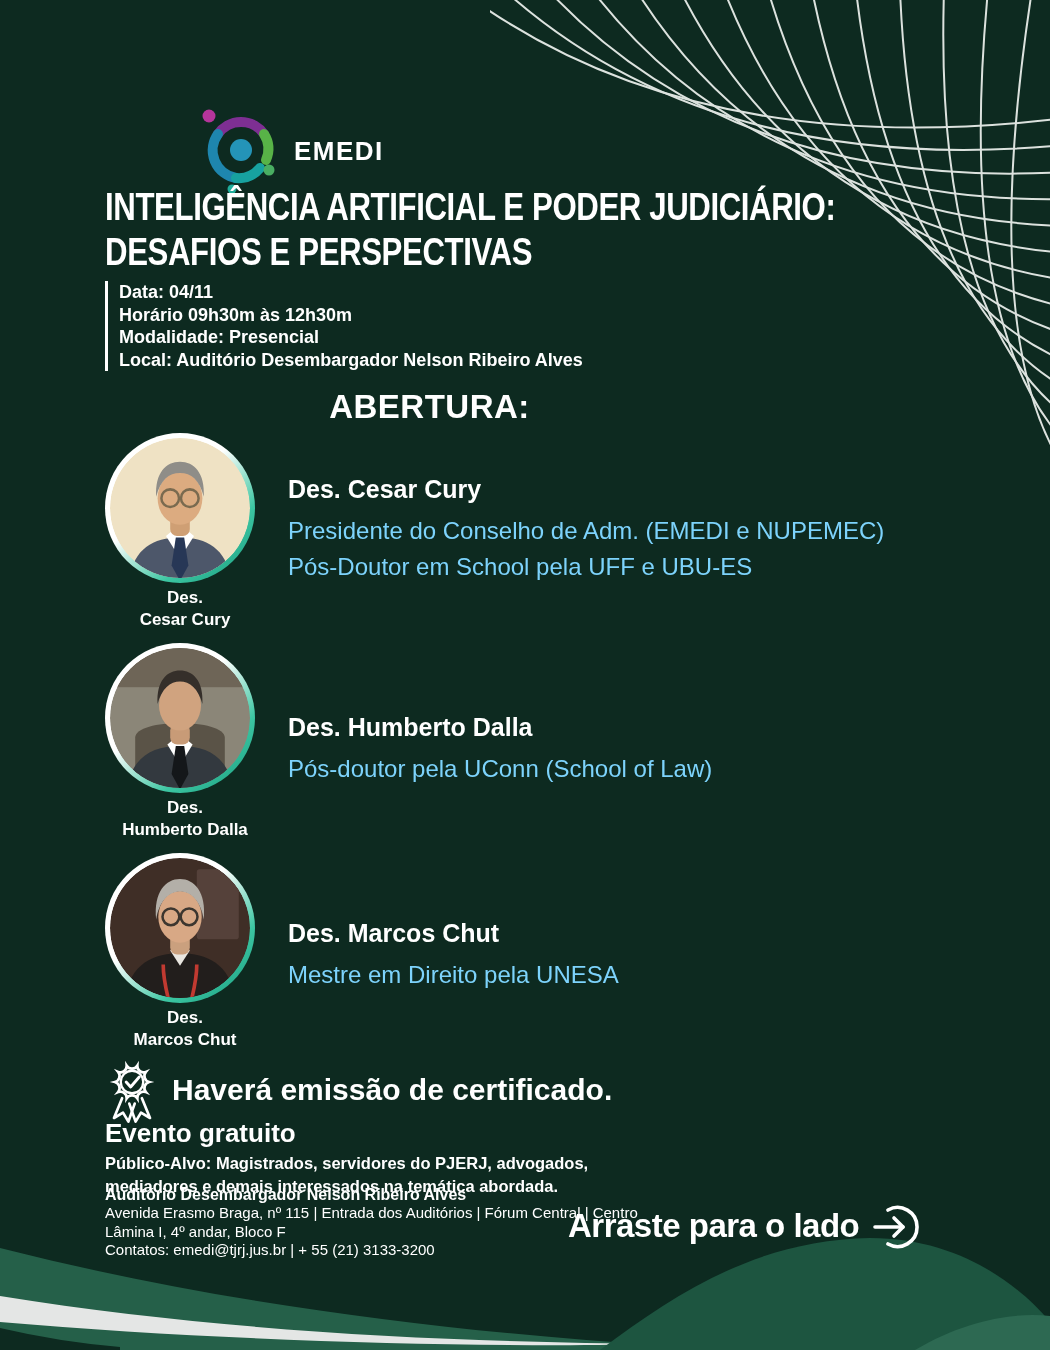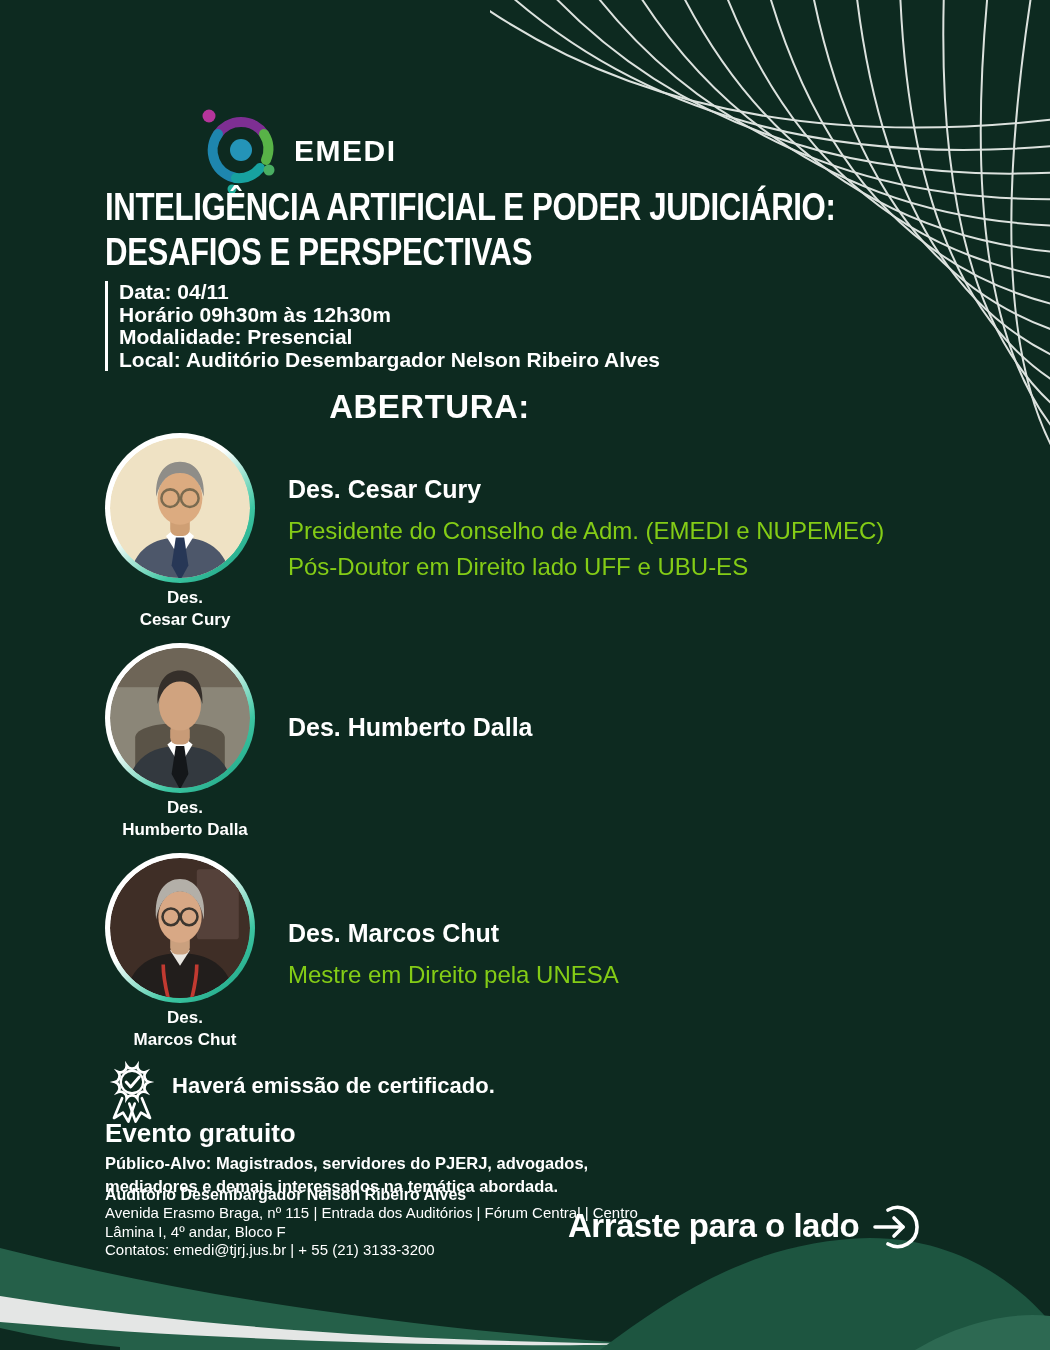--- a/index.html
+++ b/index.html
@@ -8,45 +8,45 @@
     background:#0d2a20;color:#ffffff;
     font-family:"Liberation Sans", sans-serif;
   }
   .abs{position:absolute;}
   
   .corner-lines{position:absolute;top:0;right:0;pointer-events:none;}
   .bottom-waves{position:absolute;left:0;bottom:0;pointer-events:none;}
   
   .pjerj{left:105px;top:103px;}
   .emedi{left:196px;top:104px;display:flex;align-items:center;}
-  .emedi-text{font-weight:bold;font-size:30px;letter-spacing:1.5px;margin-left:8px;margin-top:4px;}
+  .emedi-text{font-weight:bold;font-size:26px;letter-spacing:1.5px;margin-left:8px;margin-top:4px;}
   
   .title{left:105px;top:184px;width:1120px;transform:scaleX(0.8);transform-origin:left top;
          font-weight:bold;font-size:39px;line-height:45px;letter-spacing:-0.5px;}
   
   .details{left:105px;top:281px;border-left:3px solid #ffffff;padding-left:11px;
-           font-weight:bold;font-size:21px;line-height:22.5px;}
+           font-weight:bold;font-size:18px;line-height:22.5px;}
   
   .abertura{left:0;top:388px;width:859px;text-align:center;font-weight:bold;
             font-size:33px;letter-spacing:0.5px;}
   
   .speaker{left:105px;display:flex;}
   .s1{top:433px;} .s2{top:643px;} .s3{top:853px;}
   .photo-col{width:160px;flex:0 0 160px;text-align:center;}
   .pic{width:150px;height:150px;border-radius:50%;padding:5px;box-sizing:border-box;
        background:linear-gradient(140deg,#ffffff 0%,#ffffff 42%,#3cc6a2 72%,#17997d 100%);}
   .pic svg{display:block;border-radius:50%;}
   .caption{margin-top:4px;font-weight:bold;font-size:17px;line-height:22px;}
   .txt-col{margin-left:23px;width:720px;}
   .s1 .txt-col{padding-top:42px;} .s2 .txt-col{padding-top:70px;} .s3 .txt-col{padding-top:66px;}
   .sp-name{font-weight:bold;font-size:25px;margin-bottom:9px;}
-  .sp-line{font-size:24px;line-height:36px;color:#84cc16;}
+  .sp-line{font-size:24px;line-height:36px;color:#7dd3fc;}
   
   .cert{left:105px;top:1058px;display:flex;align-items:flex-start;}
-  .cert-text{margin-left:13px;padding-top:15px;font-weight:bold;font-size:22px;}
+  .cert-text{margin-left:13px;padding-top:15px;font-weight:bold;font-size:30px;}
   .free{left:105px;top:1118px;font-weight:bold;font-size:26px;}
   .audience{left:105px;top:1152px;font-weight:bold;font-size:16.5px;line-height:23px;}
   .venue{left:105px;top:1186px;font-weight:bold;font-size:16px;}
   .addr{left:105px;top:1204px;font-size:15px;line-height:18.5px;}
   .swipe{left:568px;top:1200px;display:flex;align-items:center;z-index:5;}
   .swipe-text{font-weight:bold;font-size:33px;letter-spacing:-0.5px;}
   .swipe svg{margin-left:14px;margin-top:3px;}
   .z{z-index:3;}
 </style>
 </head>
@@ -136,21 +136,21 @@
         </svg>
       </div>
       <div class="caption">
         <div>Des.</div>
         <div>Cesar Cury</div>
       </div>
     </div>
     <div class="txt-col">
       <div class="sp-name">Des. Cesar Cury</div>
       <div class="sp-line">Presidente do Conselho de Adm. (EMEDI e NUPEMEC)</div>
-      <div class="sp-line">Pós-Doutor em Direito lado UFF e UBU-ES</div>
+      <div class="sp-line">Pós-Doutor em School pela UFF e UBU-ES</div>
     </div>
   </div>
 
   <div class="abs speaker s2 z">
     <div class="photo-col">
       <div class="pic">
         <svg width="140" height="140" viewBox="0 0 100 100">
           <clipPath id="c2">
               <circle cx="50" cy="50" r="50"></circle>
             </clipPath>
@@ -167,20 +167,21 @@
           </g>
         </svg>
       </div>
       <div class="caption">
         <div>Des.</div>
         <div>Humberto Dalla</div>
       </div>
     </div>
     <div class="txt-col">
       <div class="sp-name">Des. Humberto Dalla</div>
+      <div class="sp-line">Pós-doutor pela UConn (School of Law)</div>
     </div>
   </div>
 
   <div class="abs speaker s3 z">
     <div class="photo-col">
       <div class="pic">
         <svg width="140" height="140" viewBox="0 0 100 100">
           <clipPath id="c3">
               <circle cx="50" cy="50" r="50"></circle>
             </clipPath>

